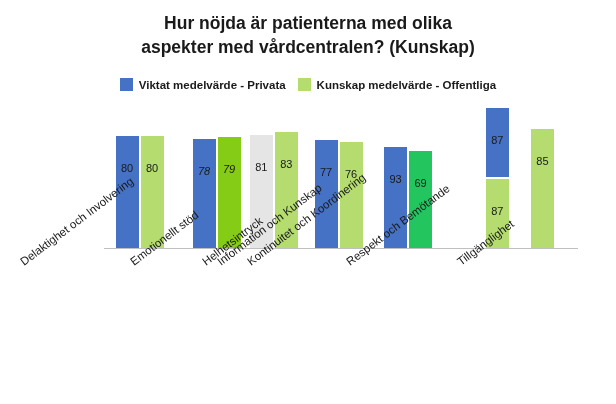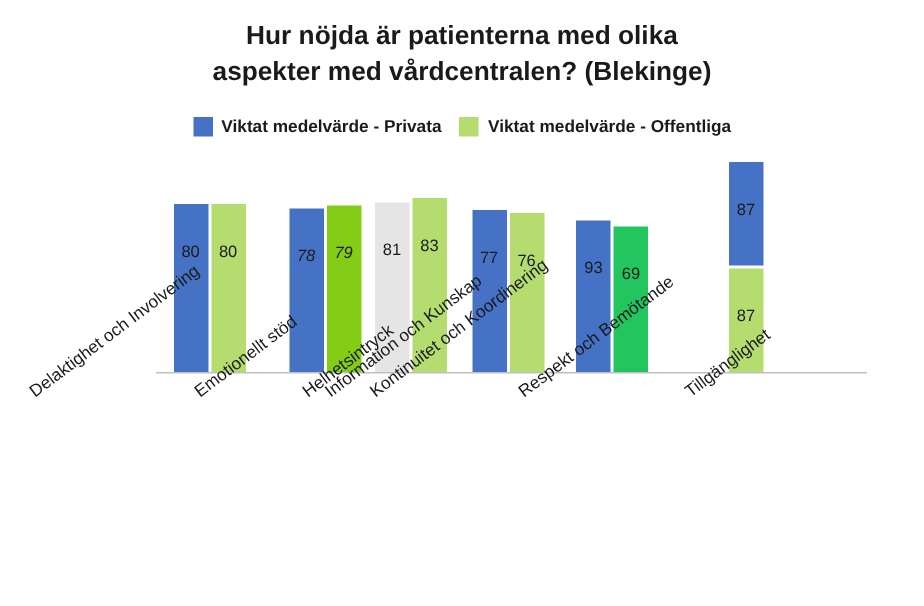--- a/index.html
+++ b/index.html
@@ -110,31 +110,31 @@
     transform: rotate(-37deg);
   }
 </style>
 </head>
 <body>
 
 <div id="chart-root">
 
   <div class="chart-title">
     <div>Hur nöjda är patienterna med olika</div>
-    <div>aspekter med vårdcentralen? (Blekinge)</div>
+    <div>aspekter med vårdcentralen? (Kunskap)</div>
   </div>
 
   <div class="legend">
     <div class="legend-item">
       <span class="legend-swatch" id="sw0" style="background: rgb(69, 114, 196);"></span>
       <span class="legend-label">Viktat medelvärde - Privata</span>
     </div>
     <div class="legend-item">
       <span class="legend-swatch" id="sw1" style="background: rgb(180, 220, 110);"></span>
-      <span class="legend-label">Viktat medelvärde - Offentliga</span>
+      <span class="legend-label">Kunskap medelvärde - Offentliga</span>
     </div>
   </div>
 
   <div class="axis-line"></div>
 
   <div class="plot" id="plot">
       <div class="group" style="left: 0px; width: 67.1429px; height: 140px;">
         <div class="bar" style="height: 112px; background: rgb(69, 114, 196);">
           <span class="bar-label">80</span>
         </div>
@@ -176,20 +176,23 @@
       </div>
       <div class="group" style="left: 335.714px; width: 67.1429px; height: 140px; flex-direction: column;">
         <div class="bar" style="height: 121.8px; background: rgb(69, 114, 196);">
           <span class="bar-label">87</span>
         </div>
         <div class="bar" style="height: 121.8px; background: rgb(180, 220, 110);">
           <span class="bar-label">87</span>
         </div>
       </div>
       <div class="group" style="left: 402.857px; width: 67.1429px; height: 140px;">
+        <div class="bar" style="height: 119px; background: rgb(180, 220, 110);">
+          <span class="bar-label">85</span>
+        </div>
       </div>
     </div>
 
   <div class="cat-labels" id="cat-labels">
       <div class="cat-label" style="left: 18px; top: 6px;">Delaktighet och Involvering</div>
       <div class="cat-label" style="left: 128px; top: 6px;">Emotionellt stöd</div>
       <div class="cat-label" style="left: 200px; top: 6px;">Helhetsintryck</div>
       <div class="cat-label" style="left: 215px; top: 6px;">Information och Kunskap</div>
       <div class="cat-label" style="left: 245px; top: 6px;">Kontinuitet och Koordinering</div>
       <div class="cat-label" style="left: 344px; top: 6px;">Respekt och Bemötande</div>

